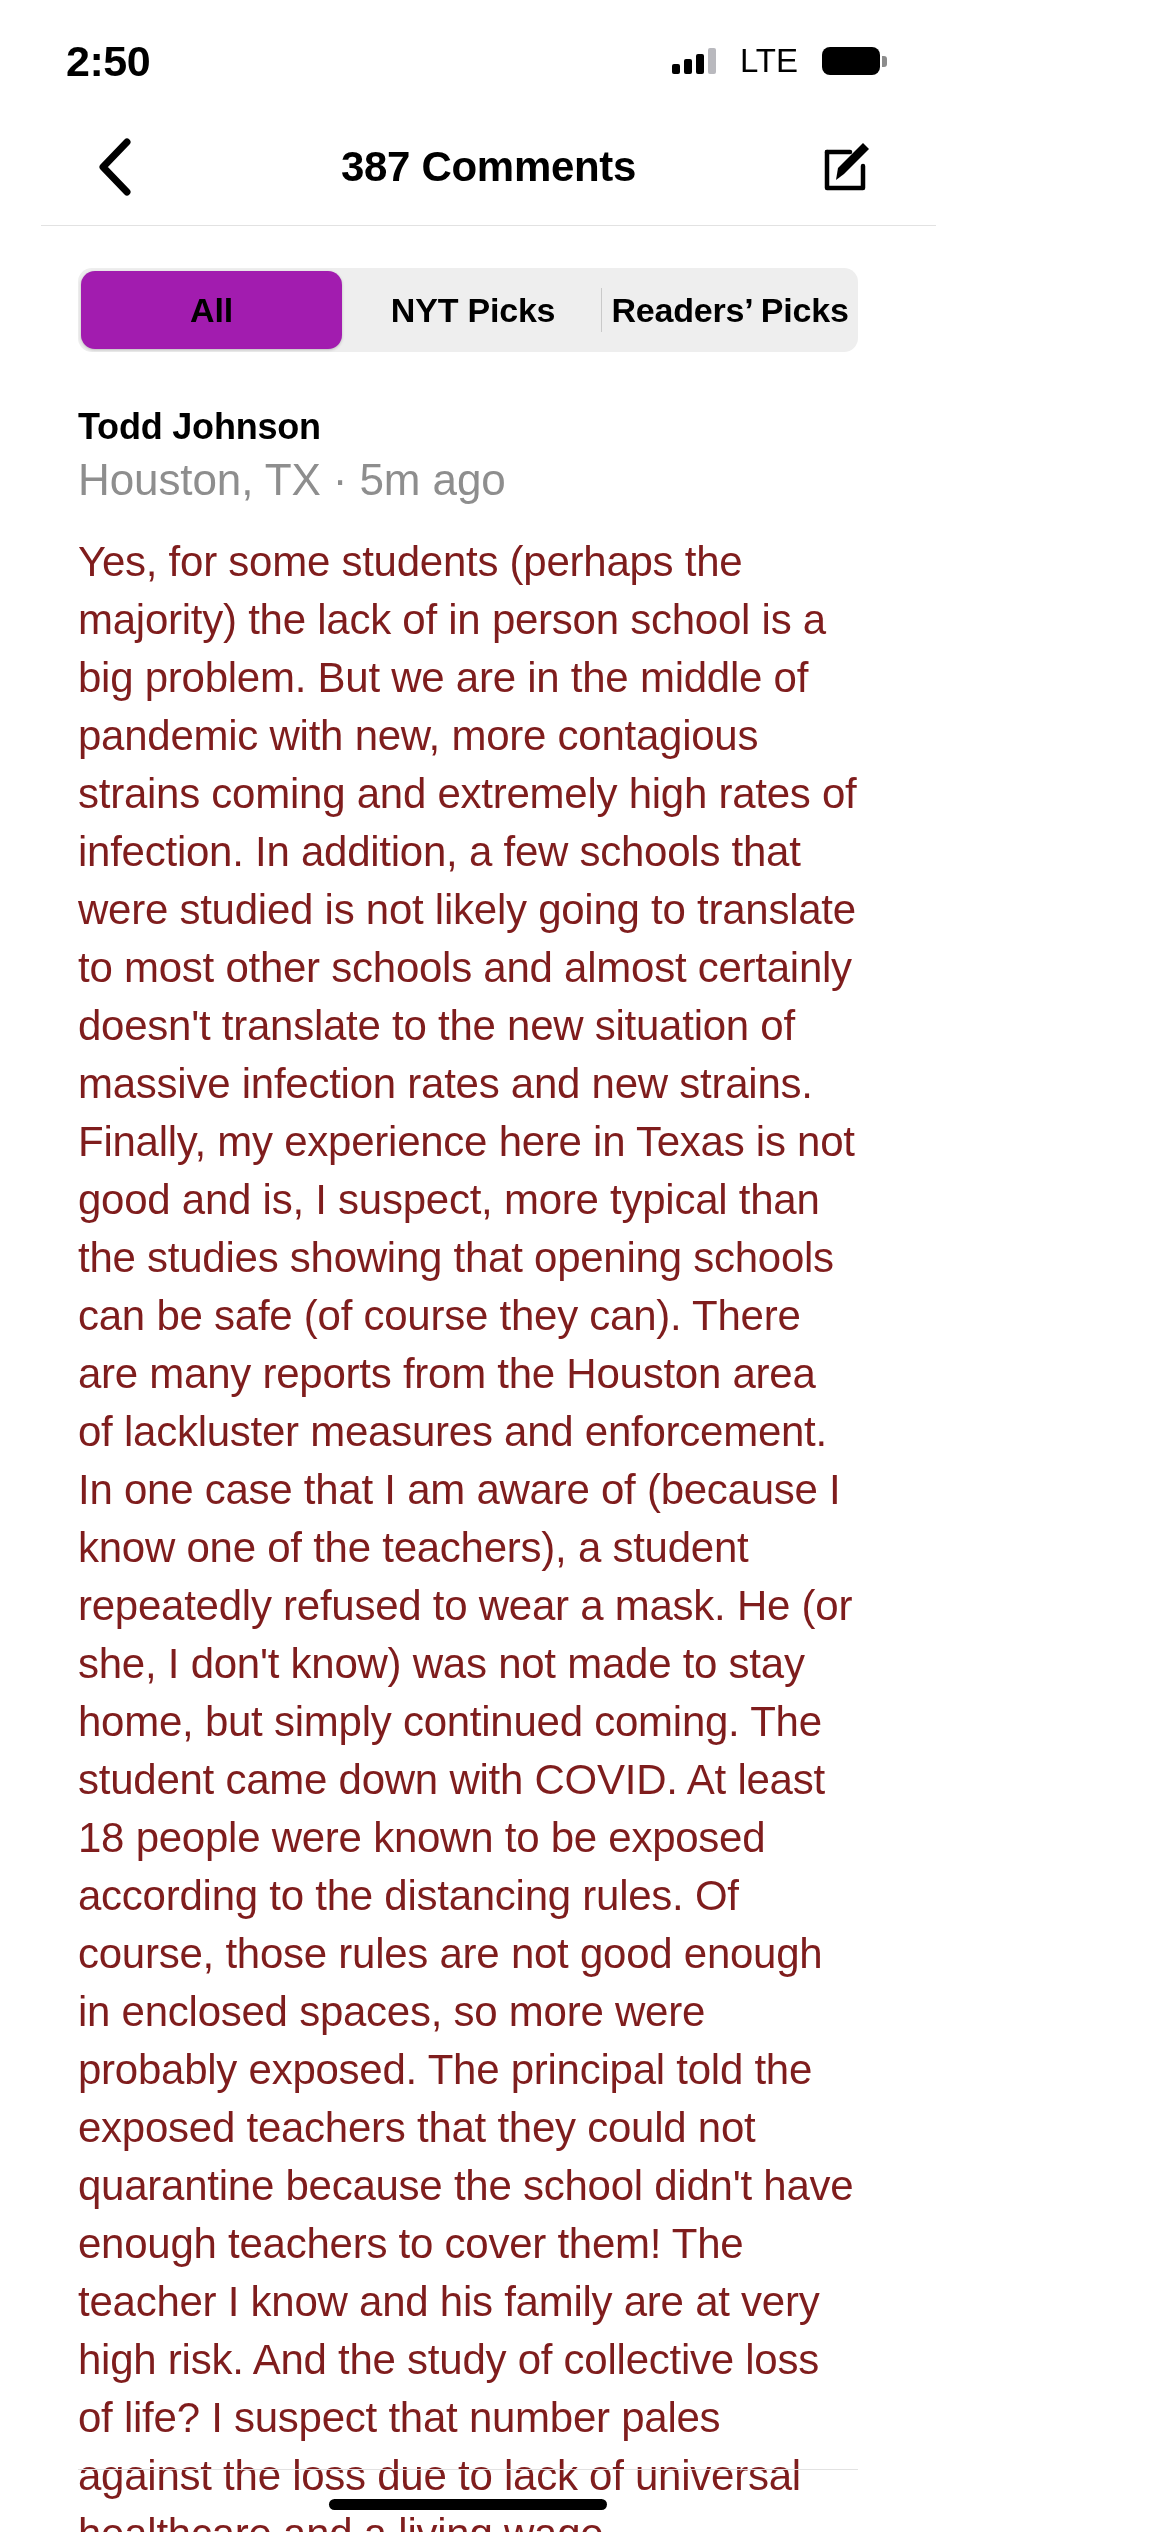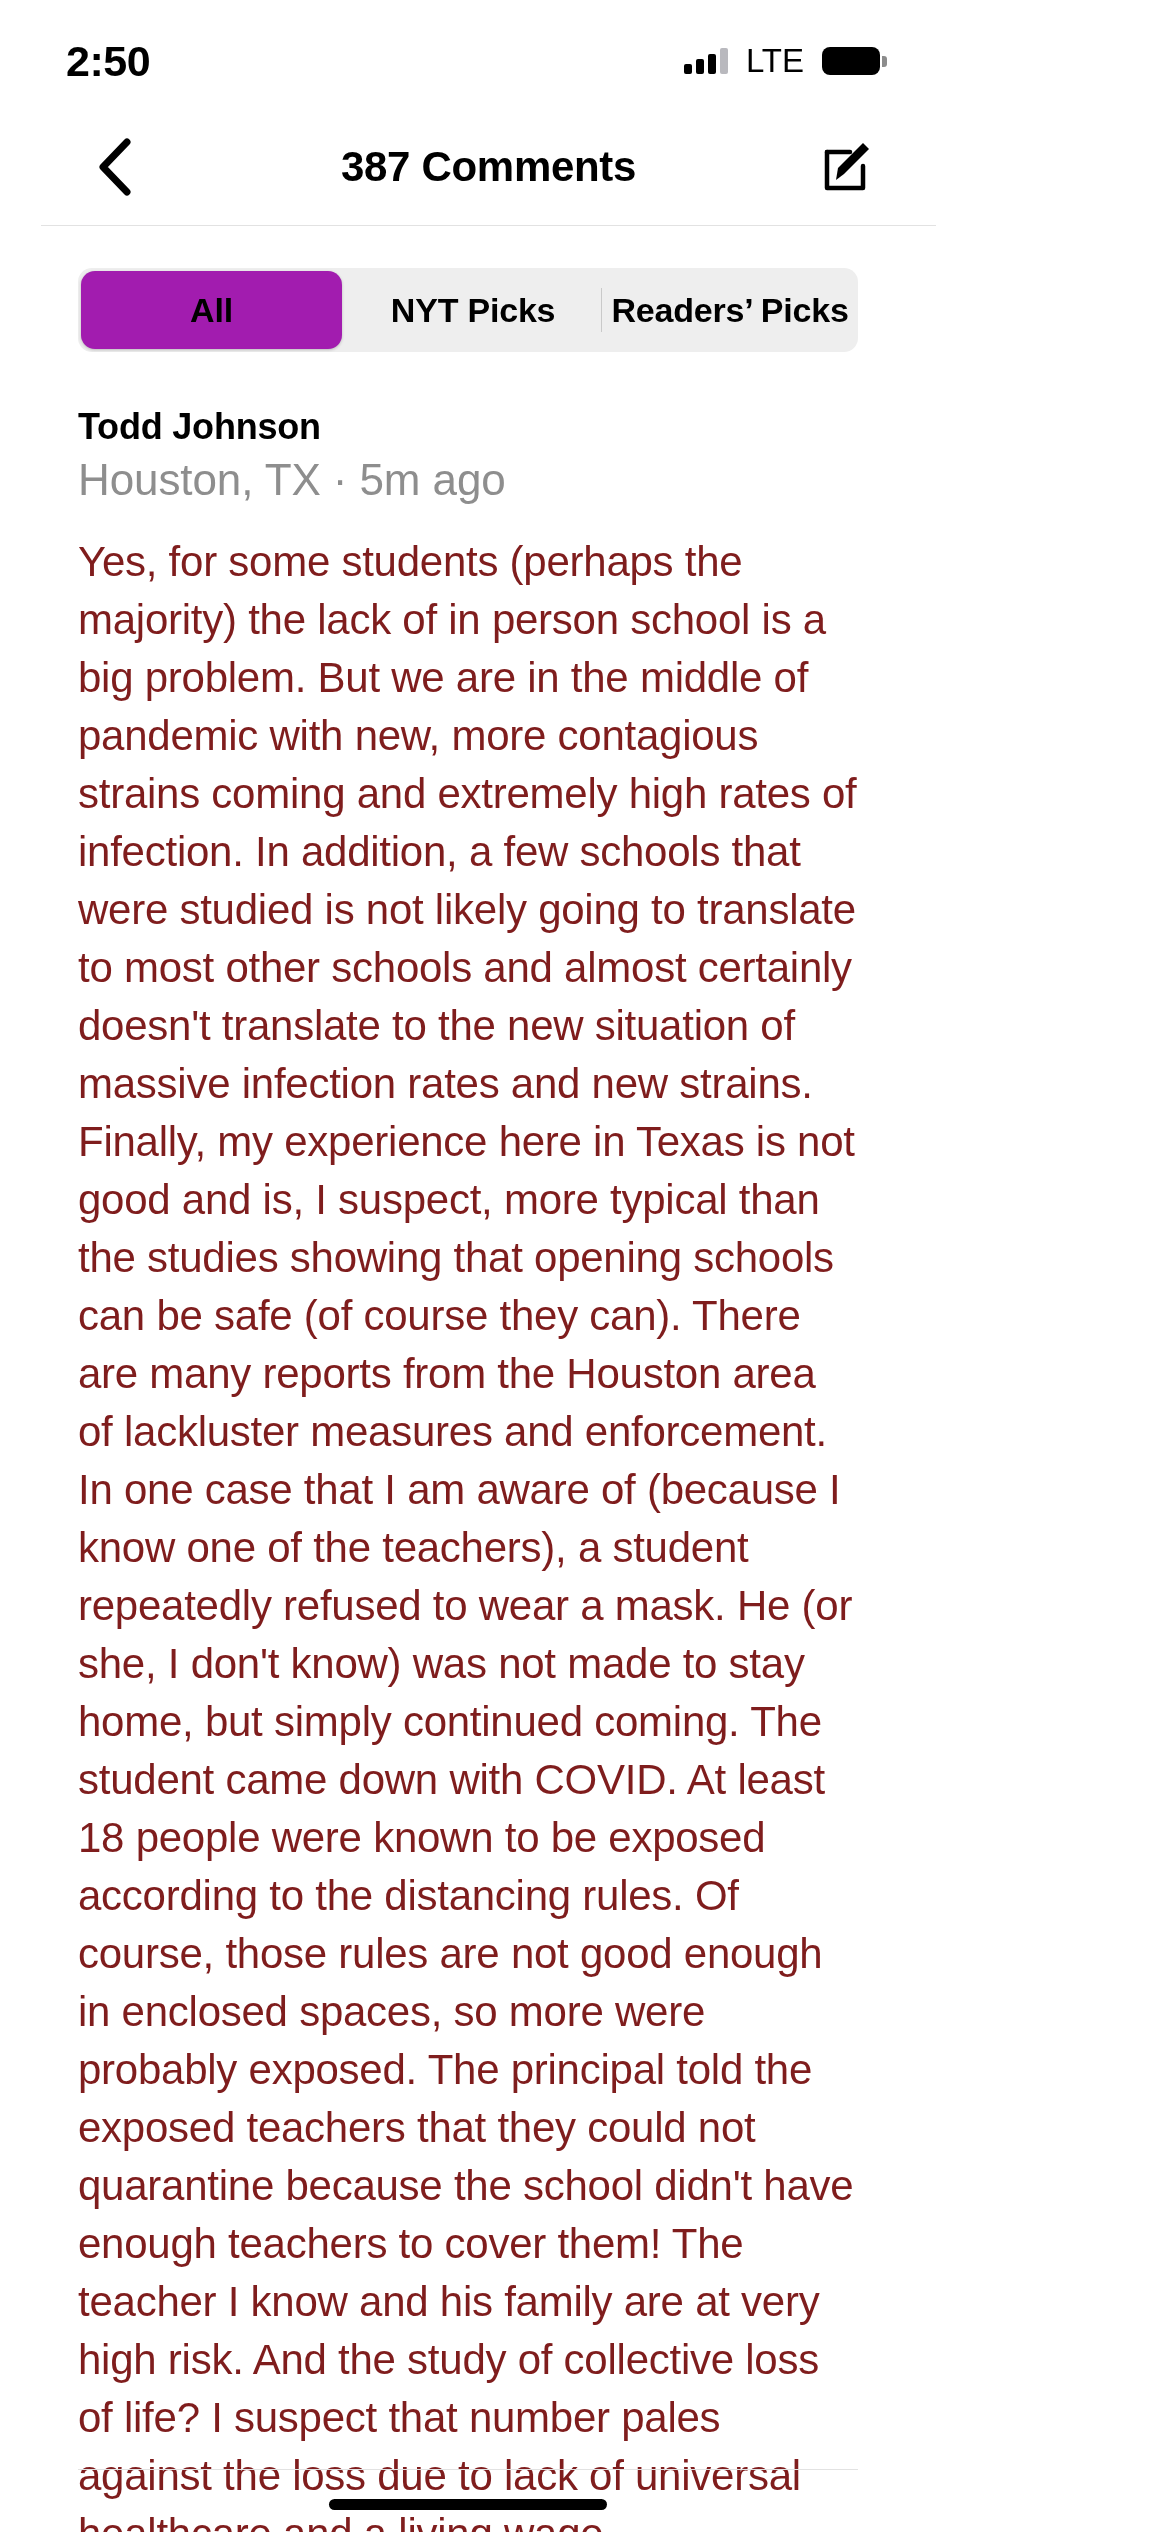--- a/index.html
+++ b/index.html
@@ -30,21 +30,21 @@
   .status-time {
     font-size: 43px;
     font-weight: 600;
     letter-spacing: -0.5px;
     color: #000;
     padding-top: 14px;
   }
   .status-right {
     display: flex;
     align-items: center;
-    gap: 18px;
+    gap: 24px;
     padding-top: 14px;
   }
   .signal-bars {
     display: flex;
     align-items: flex-end;
     gap: 4px;
     height: 26px;
   }
   .signal-bars i {
     display: block;

